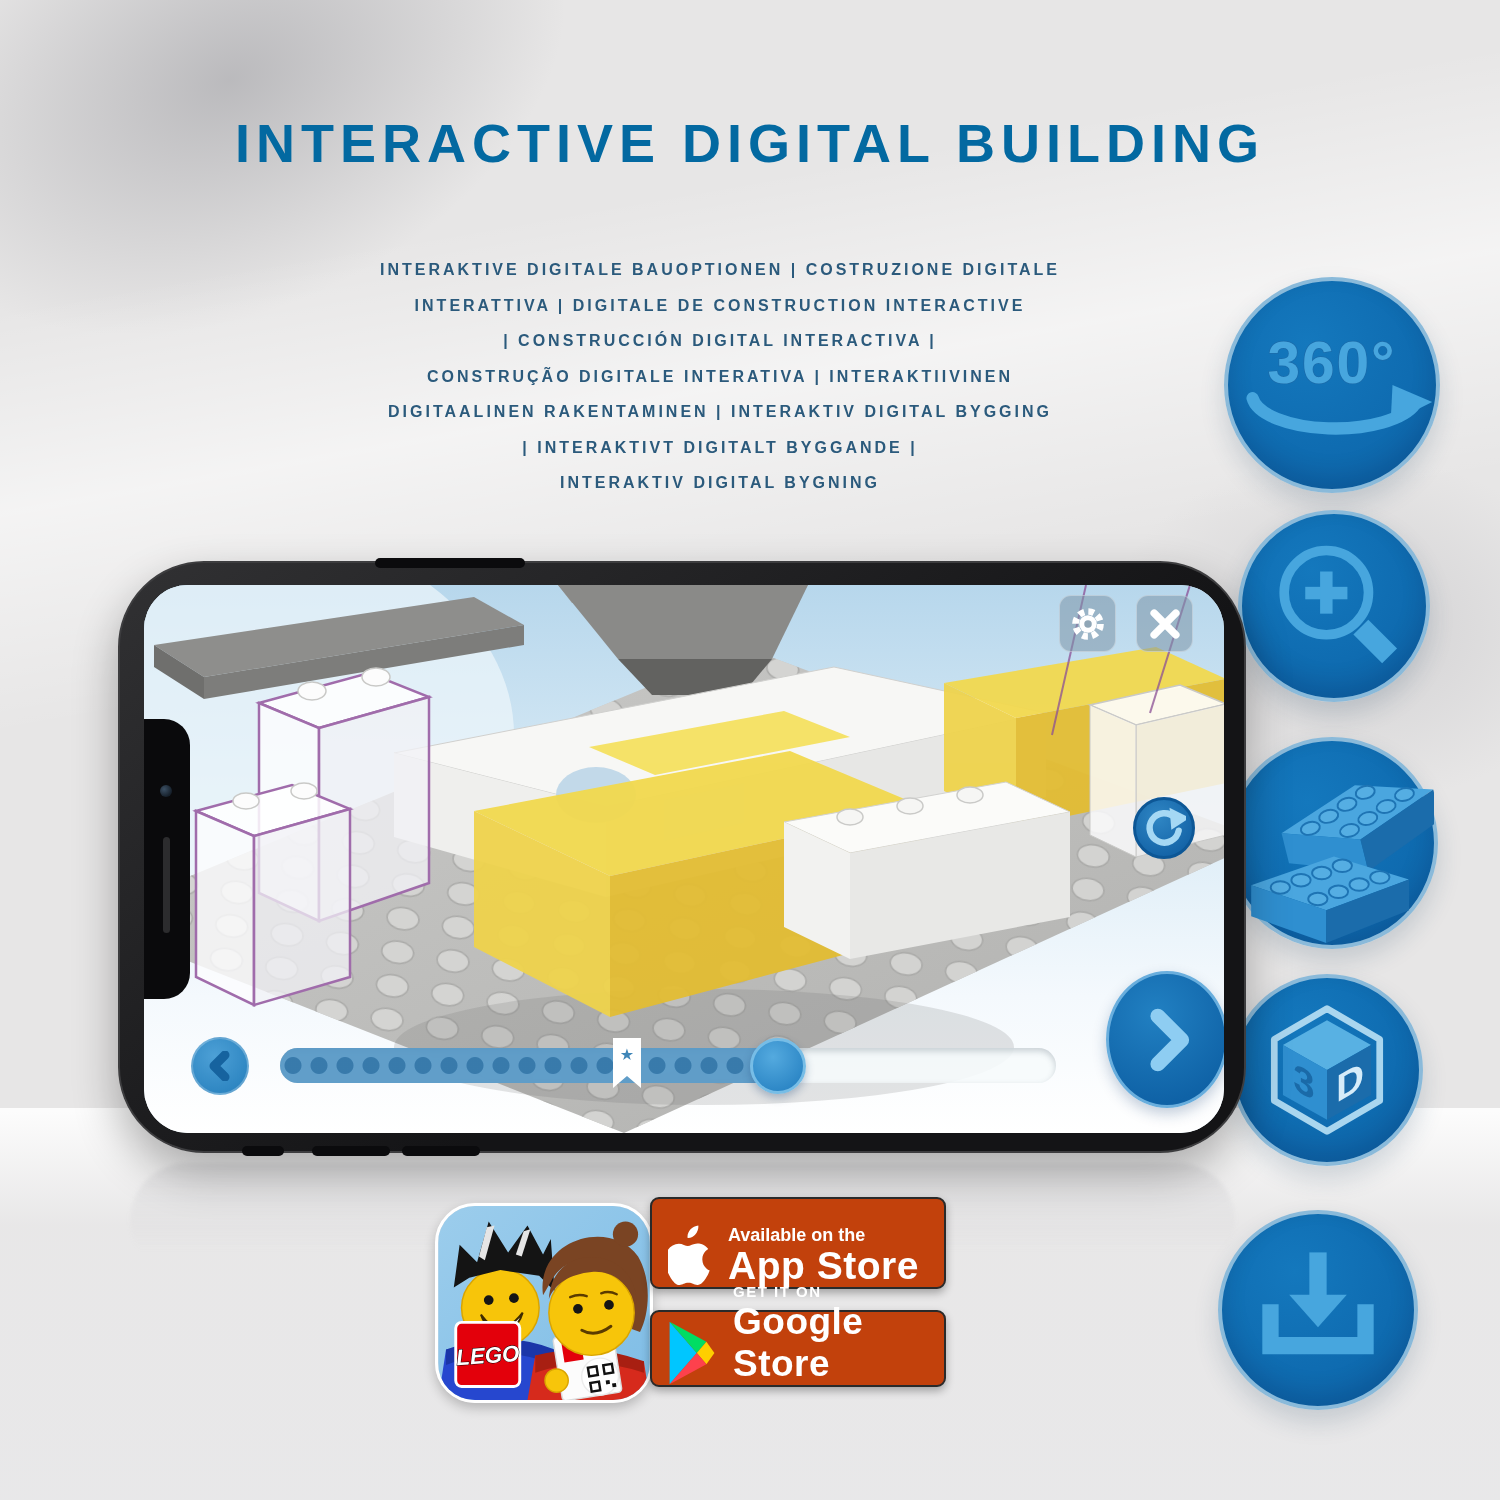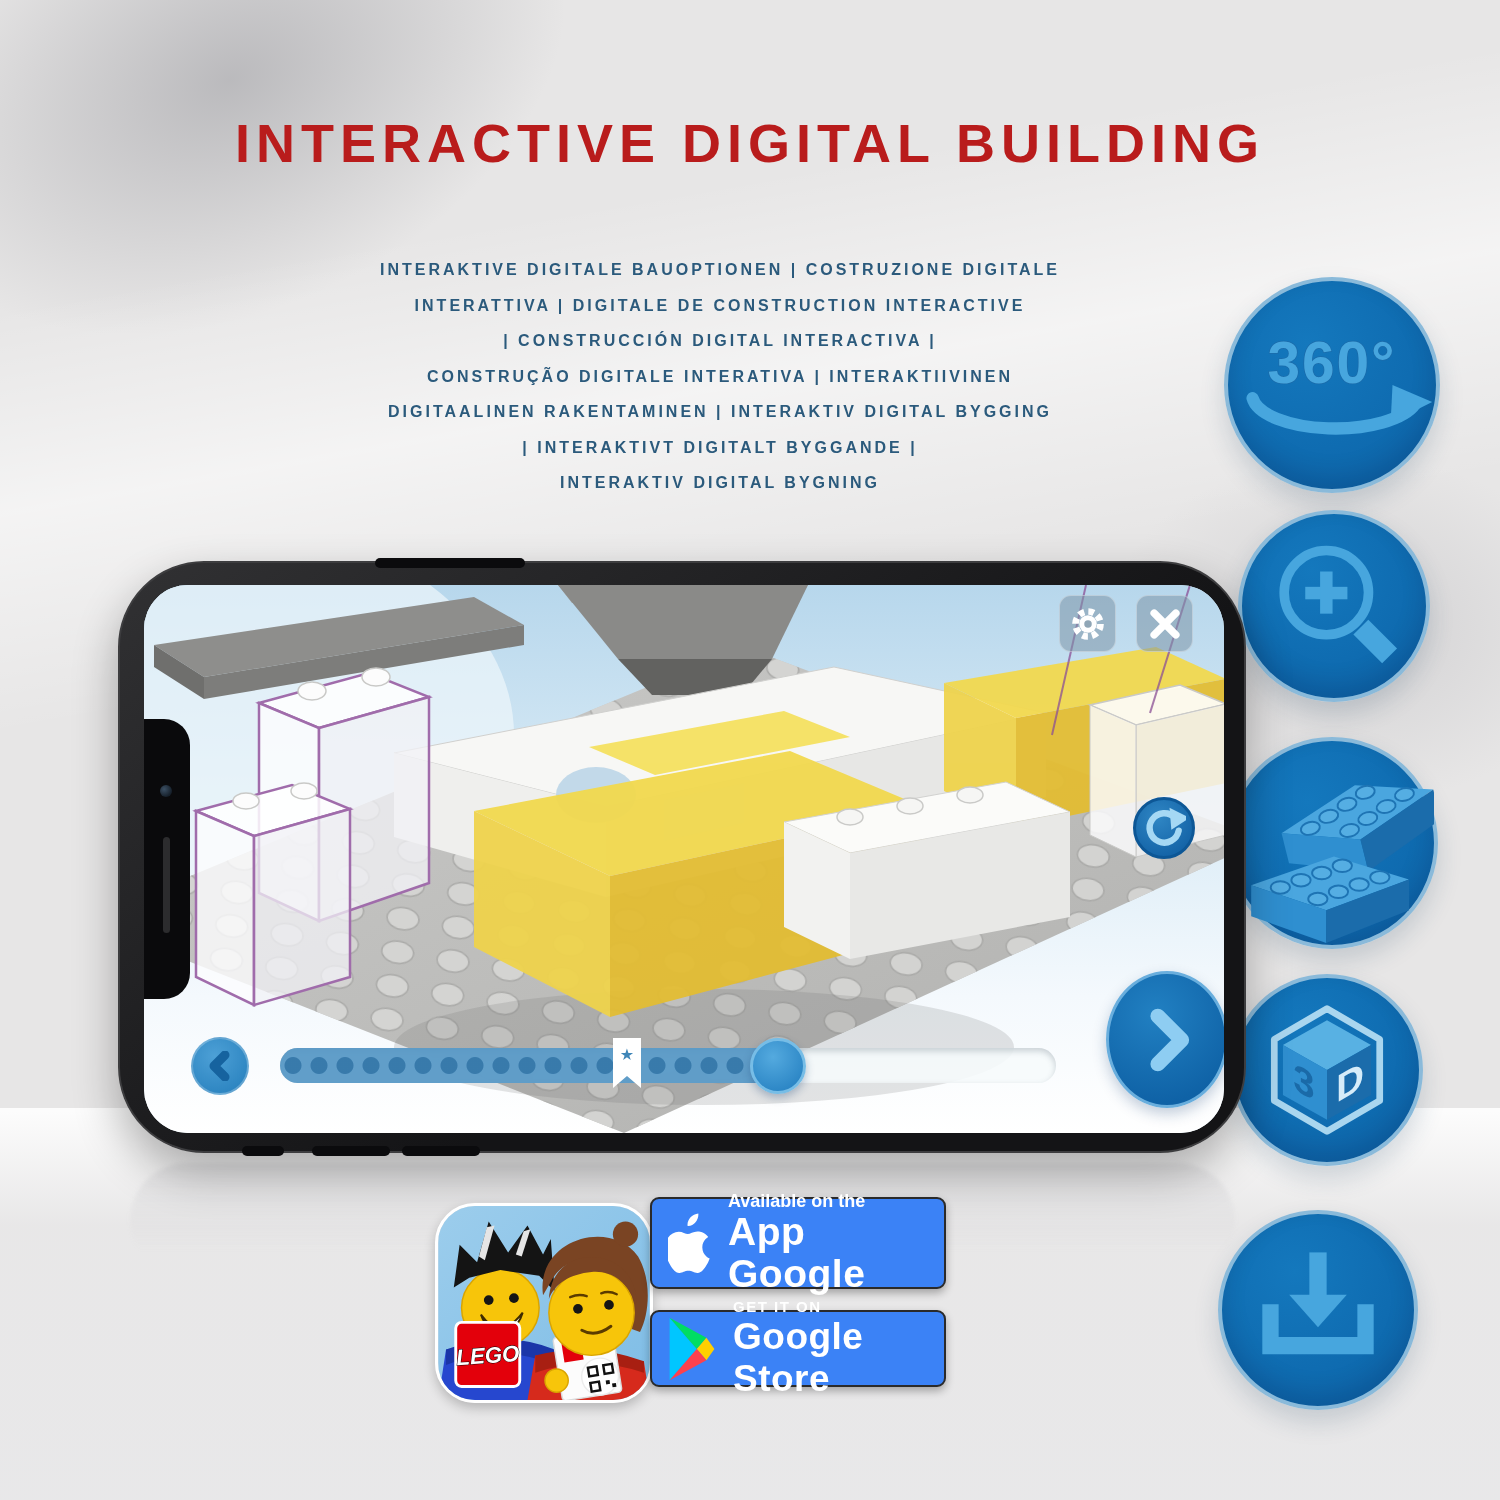--- a/index.html
+++ b/index.html
@@ -12,21 +12,21 @@
     transform:rotate(-24deg);}
   .bg-streak1{position:absolute;left:-140px;top:170px;width:1900px;height:420px;
     background:linear-gradient(180deg,rgba(255,255,255,0),rgba(255,255,255,.55) 48%,rgba(255,255,255,0));
     transform:rotate(-10deg);}
   .bg-shade-r{position:absolute;right:-200px;top:380px;width:700px;height:500px;
     background:radial-gradient(closest-side,rgba(170,170,175,.35),rgba(170,170,175,0) 70%);}
   .bg-band-bottom{position:absolute;left:0;top:1108px;width:1500px;height:392px;
     background:linear-gradient(180deg,rgba(255,255,255,.9),rgba(236,236,238,.2) 30%,rgba(233,233,235,.6));}
   
   .title{position:absolute;left:0;top:112px;width:100%;margin:0;text-align:center;
-    font-size:54px;font-weight:700;letter-spacing:6px;color:#b91c1c;}
+    font-size:54px;font-weight:700;letter-spacing:6px;color:#0369a1;}
   .subtitle{position:absolute;left:120px;top:252px;width:1200px;text-align:center;
     font-size:16px;font-weight:700;letter-spacing:3px;line-height:35.5px;color:#2b5a7c;}
   
   .fcirc{position:absolute;border-radius:50%;
     background:radial-gradient(circle at 38% 30%,#1478bd 0%,#0f6cb1 55%,#0d62a6 100%);
     border:4px solid #8abada;
     box-shadow:0 12px 24px rgba(40,70,100,.18), inset 0 -12px 24px rgba(0,0,40,.14);z-index:1;}
   .fcirc svg{width:100%;height:100%;display:block;}
   
   .phone{position:absolute;left:118px;top:561px;width:1128px;height:592px;border-radius:86px;
@@ -74,23 +74,23 @@
   .phandle{position:absolute;left:470px;top:-10px;width:56px;height:56px;border-radius:50%;
     background:radial-gradient(circle at 40% 32%,#54aadf,#2d87c6 75%);
     border:3px solid #77bde6;box-shadow:0 4px 9px rgba(20,60,110,.3);}
   .phone-reflection{position:absolute;left:130px;top:1163px;width:1105px;height:115px;
     border-radius:90px;opacity:.55;filter:blur(2px);z-index:1;
     background:linear-gradient(180deg,rgba(185,185,190,.45),rgba(230,230,233,0) 78%);}
   
   .app-icon{position:absolute;left:435px;top:1203px;width:218px;height:200px;border-radius:40px;
     overflow:hidden;box-shadow:0 5px 12px rgba(0,0,0,.22);border:3px solid #fff;z-index:3;}
   .app-icon svg{width:100%;height:100%;display:block;}
-  .badge{position:absolute;left:650px;width:296px;background:#3b82f6;border-radius:9px;
+  .badge{position:absolute;left:650px;width:296px;background:#c2410c;border-radius:9px;
     border:2px solid #2a2a2a;box-shadow:0 4px 9px rgba(0,0,0,.3);
-    display:flex;align-items:center;padding:0 16px;gap:14px;color:#fff;z-index:3;}
+    display:flex;align-items:flex-end;padding:0 16px;gap:14px;color:#fff;z-index:3;}
   .badge-as{top:1197px;height:92px;}
   .badge-gp{top:1310px;height:77px;gap:17px;}
   .badge .logo{flex:0 0 auto;display:flex;align-items:center;}
   .badge .txt{display:flex;flex-direction:column;justify-content:center;}
   .tagline-as{font-size:18px;font-weight:700;line-height:20px;}
   .name-as{font-size:39px;font-weight:600;line-height:42px;letter-spacing:.5px;}
   .tagline-gp{font-size:15px;font-weight:700;letter-spacing:1.5px;line-height:18px;}
   .name-gp{font-size:37px;font-weight:600;line-height:42px;letter-spacing:.5px;}
 </style>
 </head>
@@ -369,21 +369,21 @@
     <span class="logo">
       <svg width="46" height="64" viewBox="0 0 56 78">
         <path d="M33.5,13.6 c2.3-2.8 3.9-6.7 3.4-10.6 c-3.3,0.2-7.3,2.2-9.7,5 c-2.2,2.5-4,6.5-3.3,10.3 C27.6,18.6 31.2,16.4 33.5,13.6 Z
                  M41.8,44.4 c-0.1-8.5 6.9-12.5 7.2-12.7 c-3.9-5.8-10-6.6-12.2-6.7 c-5.2-0.5-10.1,3.1-12.7,3.1 c-2.7,0-6.7-3-11-2.9
                  c-5.7,0.1-10.9,3.3-13.8,8.4 c-5.9,10.2-1.5,25.3 4.2,33.6 c2.8,4 6.1,8.6 10.5,8.4 c4.2-0.2 5.8-2.7 10.9-2.7
                  c5.1,0 6.5,2.7 11,2.6 c4.5-0.1 7.4-4.1 10.2-8.2 c3.2-4.7 4.5-9.3 4.6-9.5 C50.6,57.7 41.9,54.4 41.8,44.4 Z" fill="#ffffff"></path>
       </svg>
     </span>
     <span class="txt">
       <span class="tagline-as">Available on the</span>
-      <span class="name-as">App Google</span>
+      <span class="name-as">App Store</span>
     </span>
   </div>
 
   <div class="badge badge-gp">
     <span class="logo">
       <svg width="48" height="64" viewBox="0 0 60 80">
         <polygon points="2,1 36,40 2,79" fill="#00c6ff"></polygon>
         <polygon points="2,1 48,26 36,40" fill="#00dd63"></polygon>
         <polygon points="36,40 48,26 58,40 48,54" fill="#ffcf00"></polygon>
         <polygon points="2,79 48,54 36,40" fill="#fd414d"></polygon>

